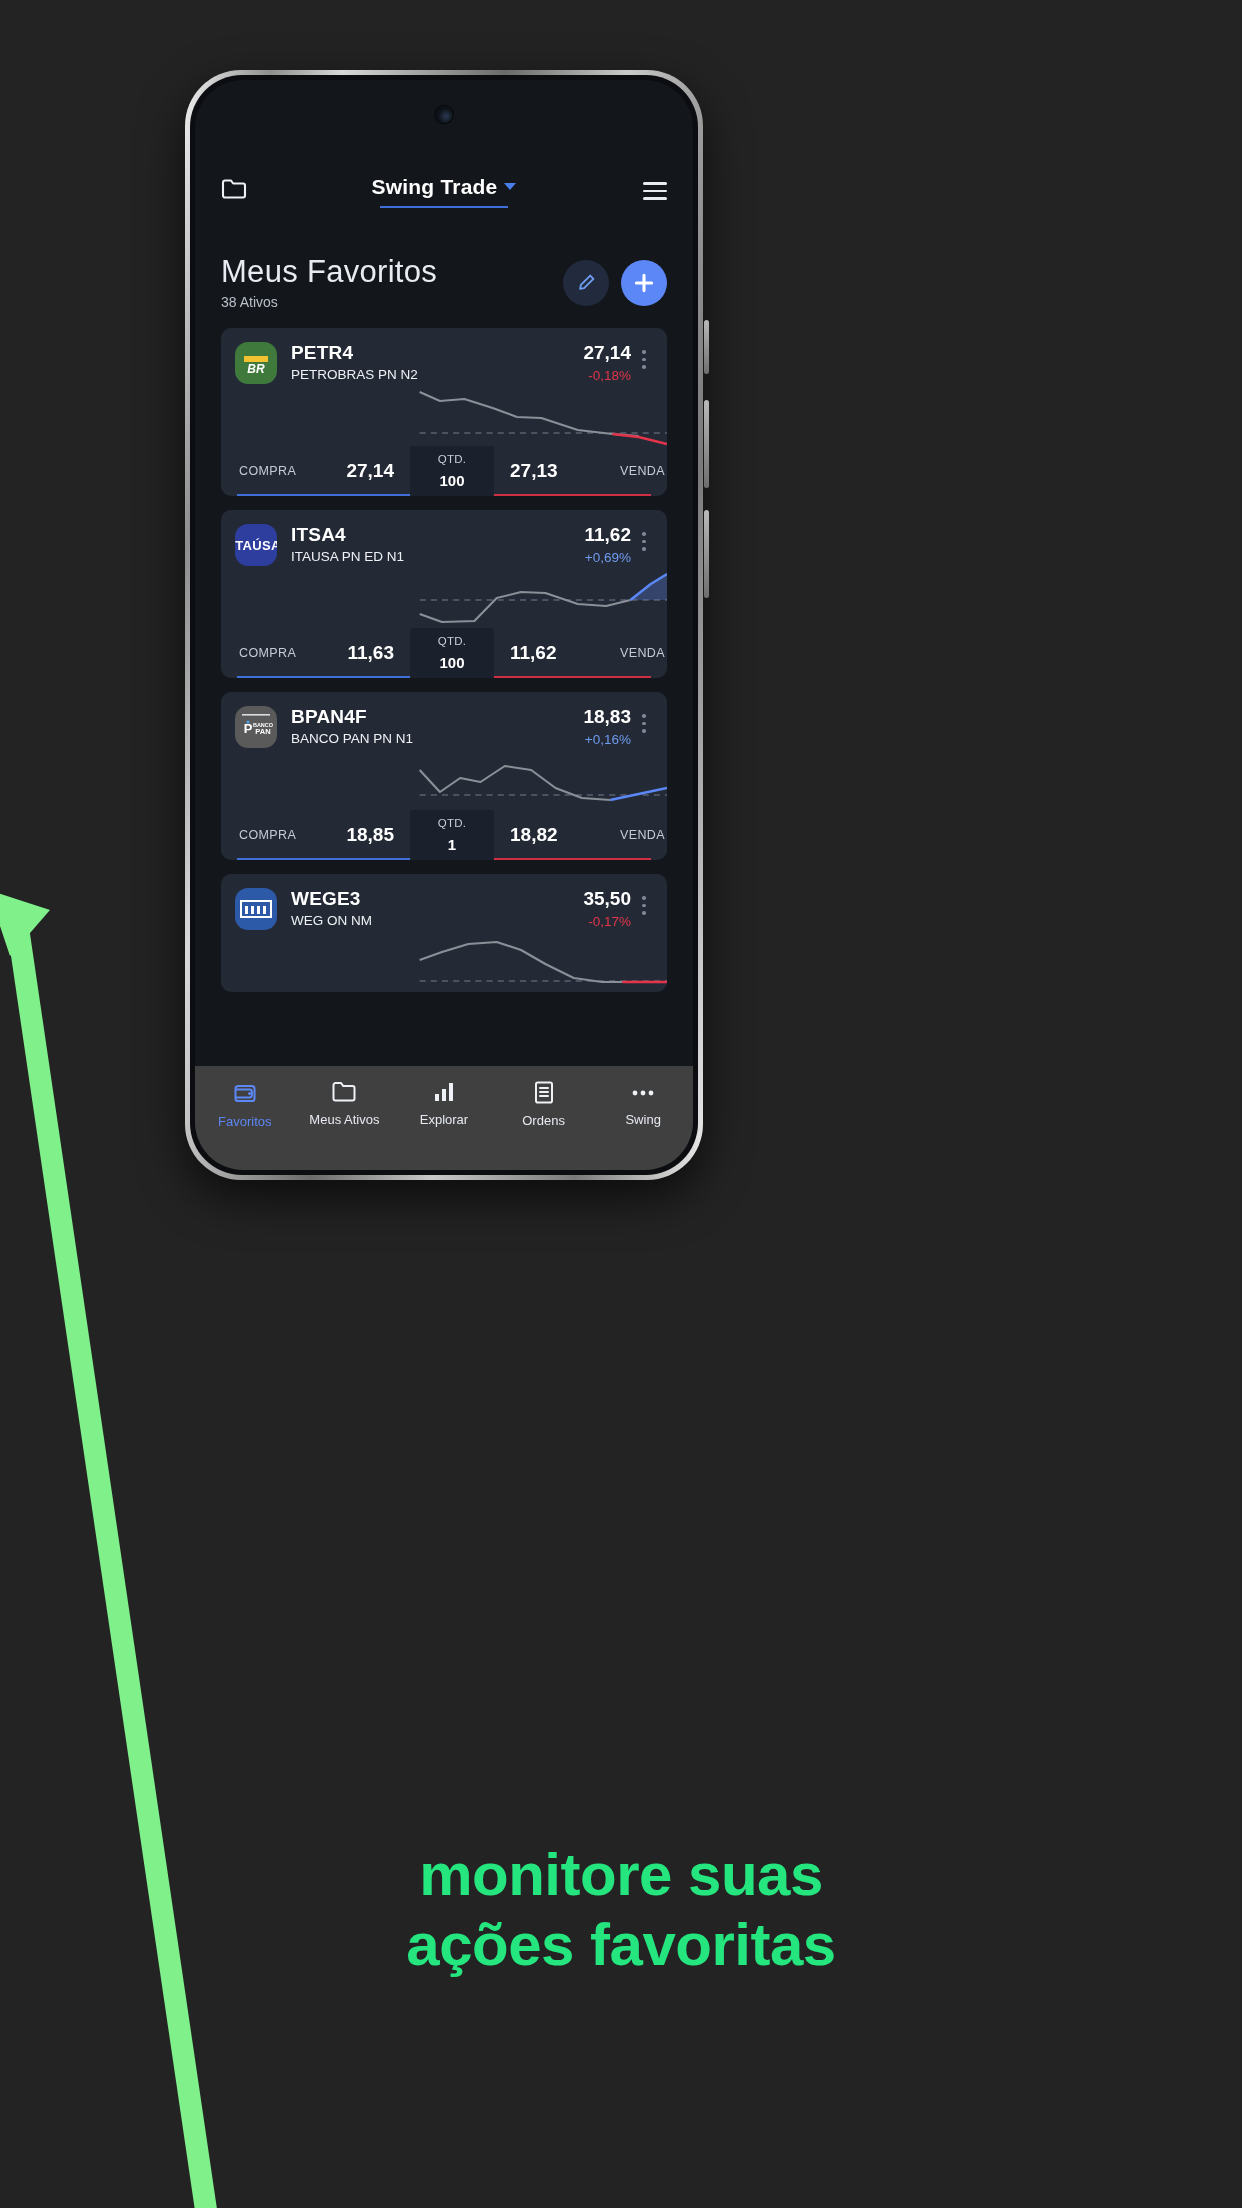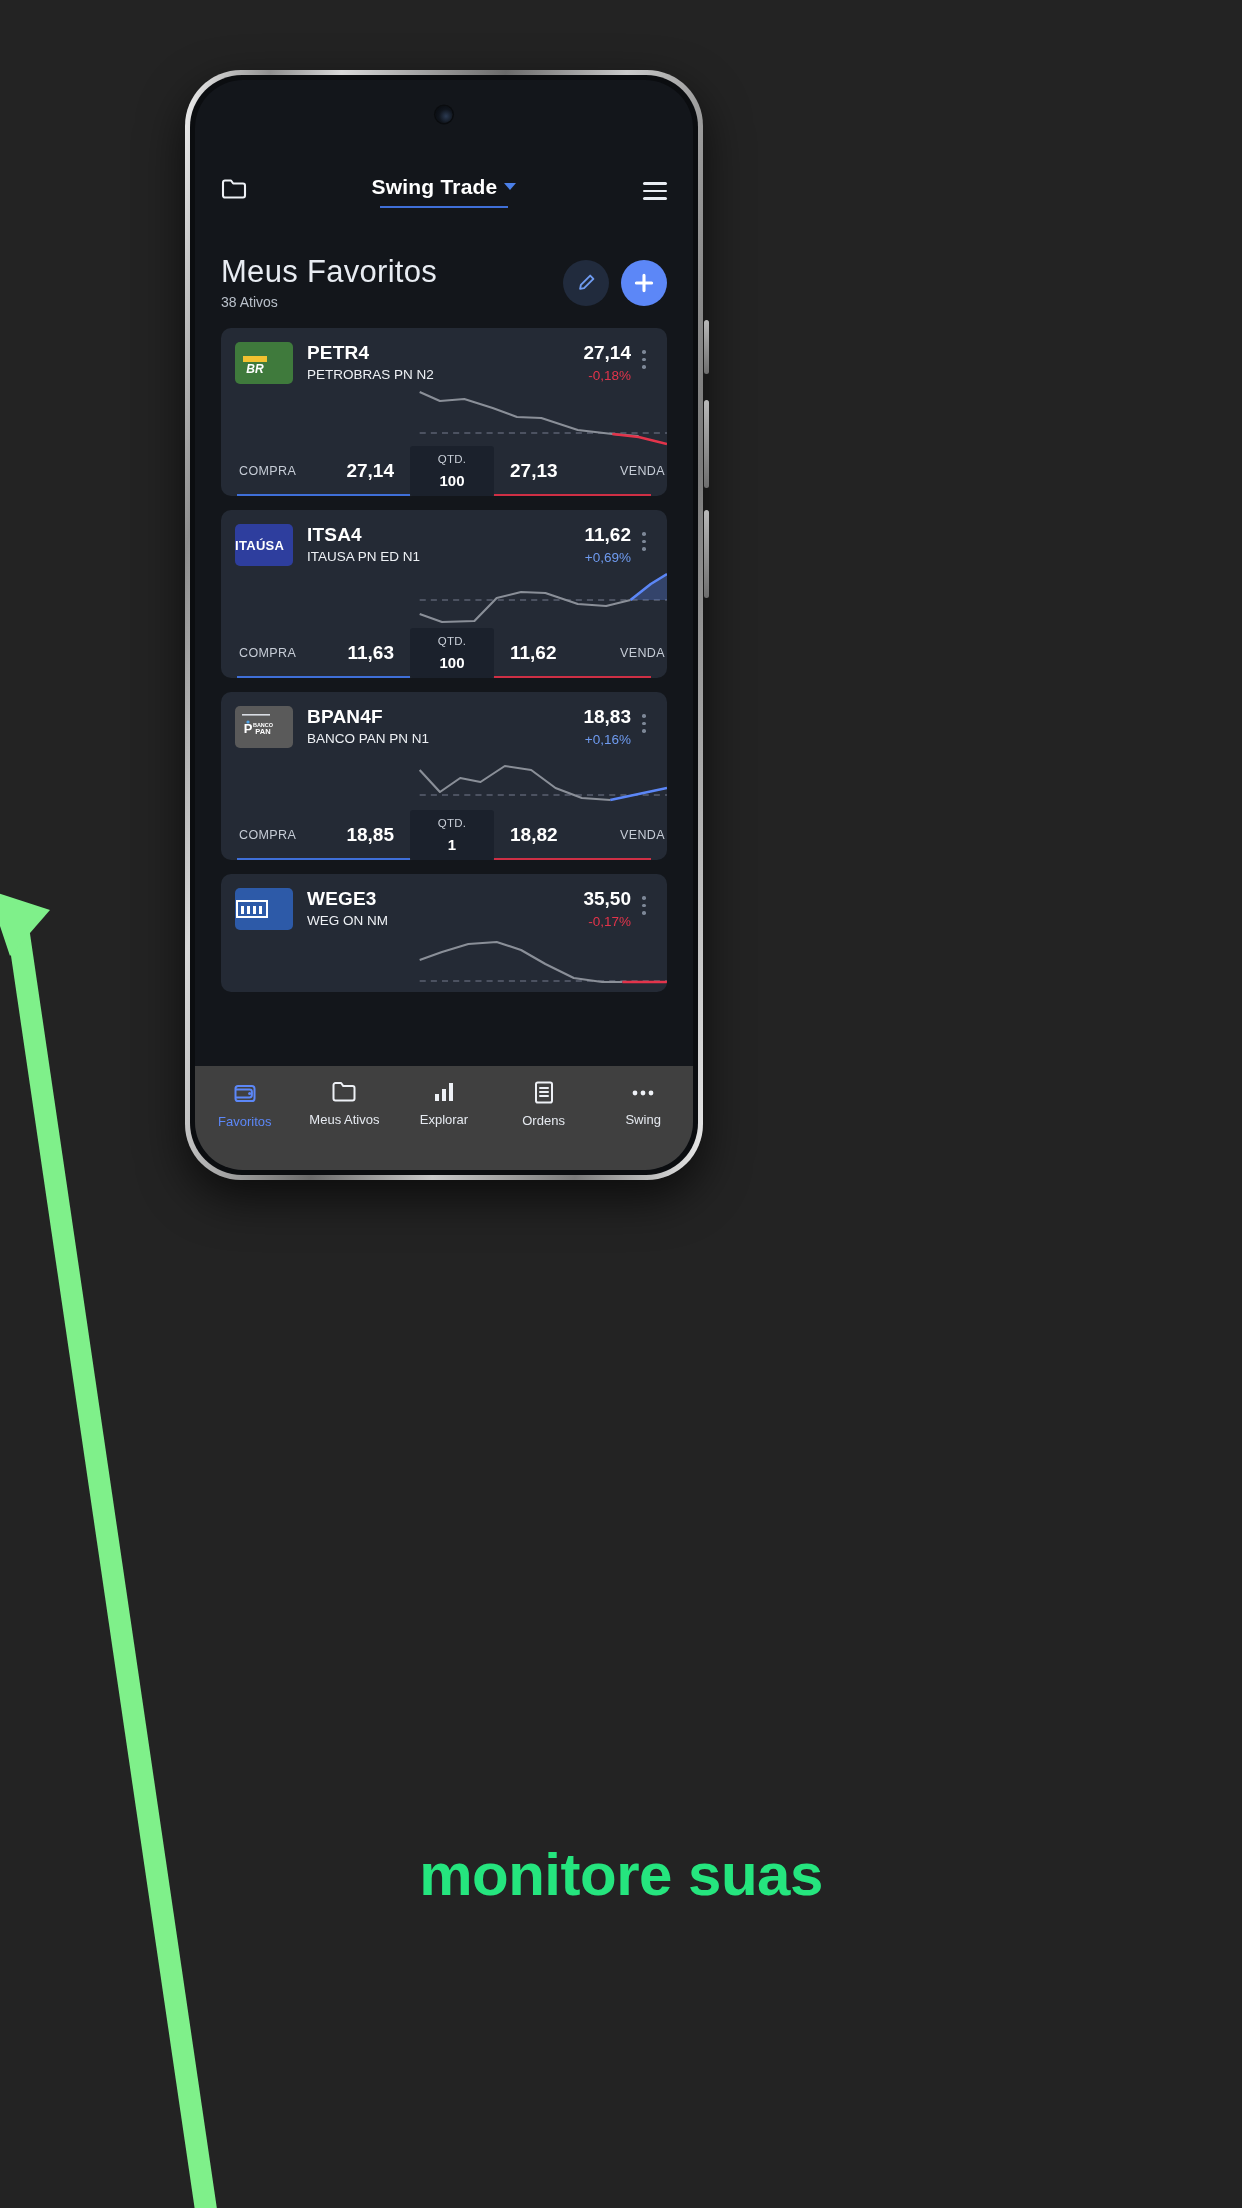--- a/index.html
+++ b/index.html
@@ -76,22 +76,22 @@
   .edit-btn { background:#212b3d; }
   .add-btn { background:#5c87f7; }
 
   
   .list { position:absolute; top:248px; left:26px; right:26px; bottom:104px; overflow:hidden; }
   .card {
     background:#242a35; border-radius:10px; margin-bottom:14px;
     position:relative; overflow:hidden;
   }
   .card-top { display:flex; align-items:flex-start; padding:14px 14px 0 14px; }
-  .logo { width:58px;height:42px;border-radius:5px;flex:none;
-          display:flex;align-items:center;justify-content:flex-start;overflow:hidden; }
+  .logo { width:42px;height:42px;border-radius:13px;flex:none;
+          display:flex;align-items:center;justify-content:center;overflow:hidden; }
   .logo-petr { background:#3f7a3c; }
   .logo-itsa { background:#2e3e9e; }
   .logo-bpan { background:#5a5a5a; }
   .logo-wege { background:#2d5aa8; }
   .logo-txt { color:#fff; font-weight:bold; }
   .names { margin-left:14px; flex:1; min-width:0; }
   .ticker { color:#fff; font-size:19px; font-weight:bold; letter-spacing:.2px; }
   .company { color:#eef1f5; font-size:13.5px; margin-top:3px; }
   .prices { text-align:right; margin-right:4px; }
   .price { color:#fff; font-size:19px; font-weight:bold; }
@@ -416,13 +416,14 @@
         </div>
 
       </div>
 
     </div>
   </div>
 </div>
 
 <div class="tagline">
   <div>monitore suas</div>
+  <div>ações favoritas</div>
 </div>
 
 </body></html>

